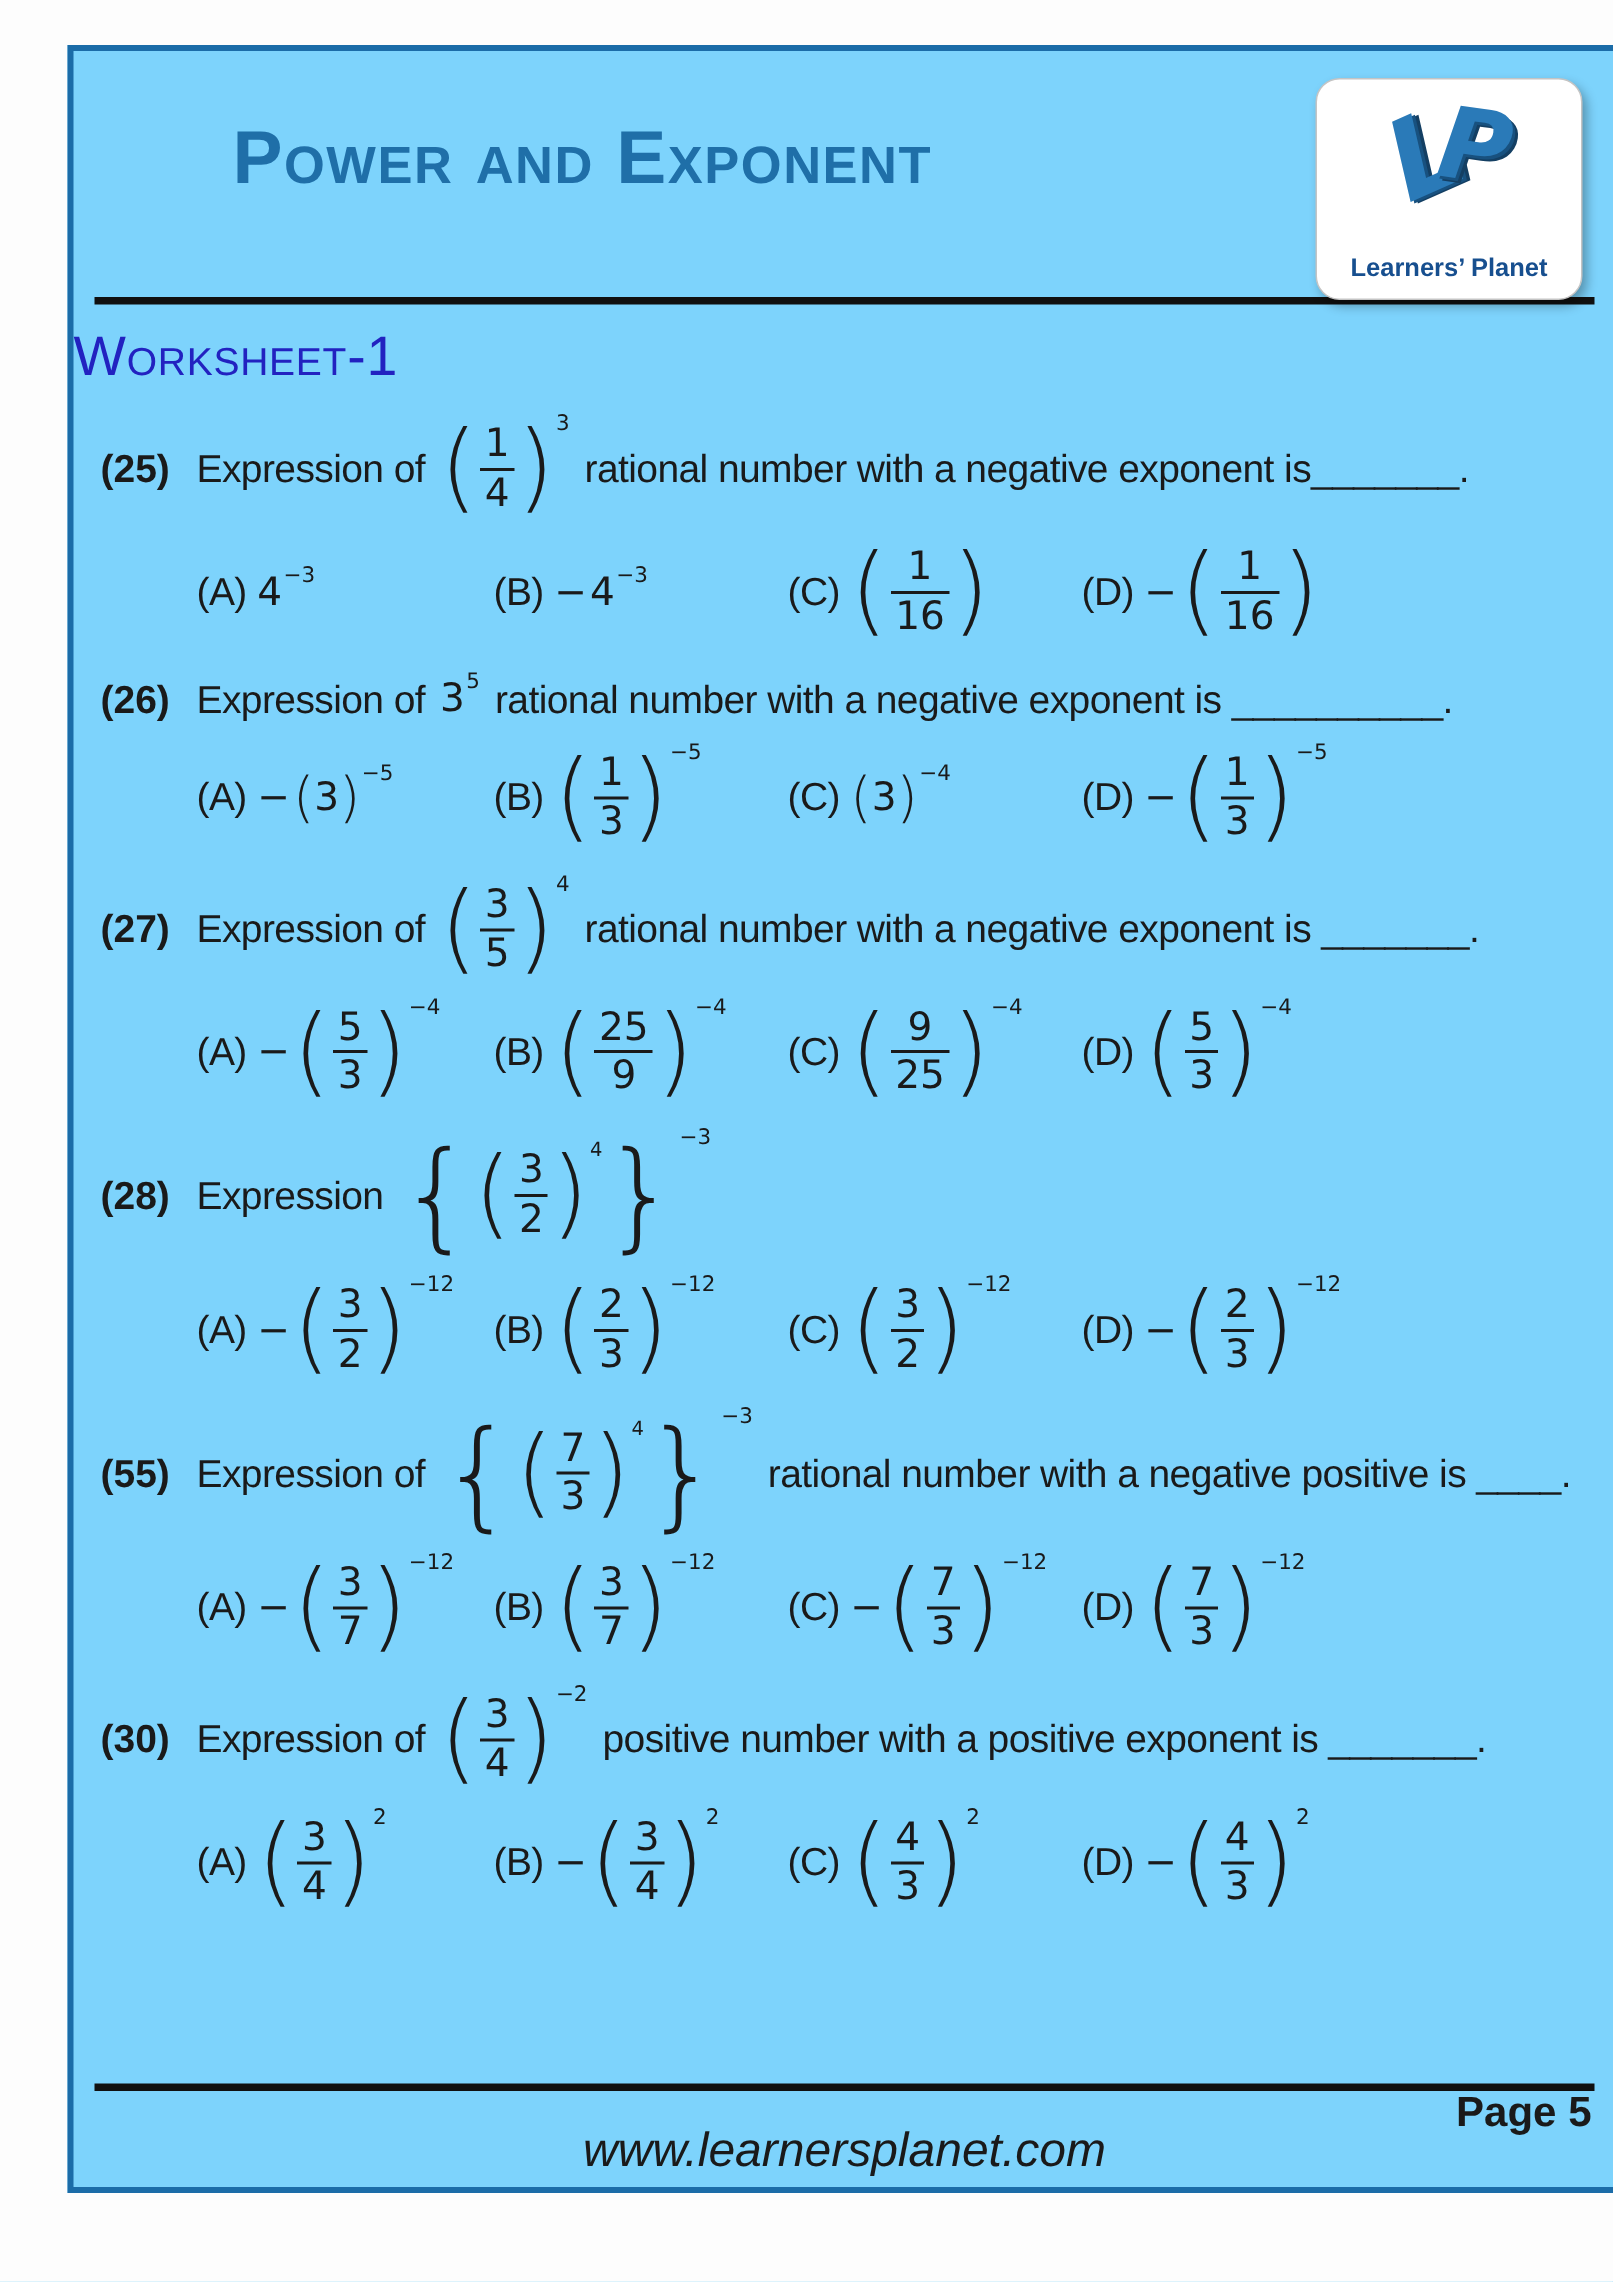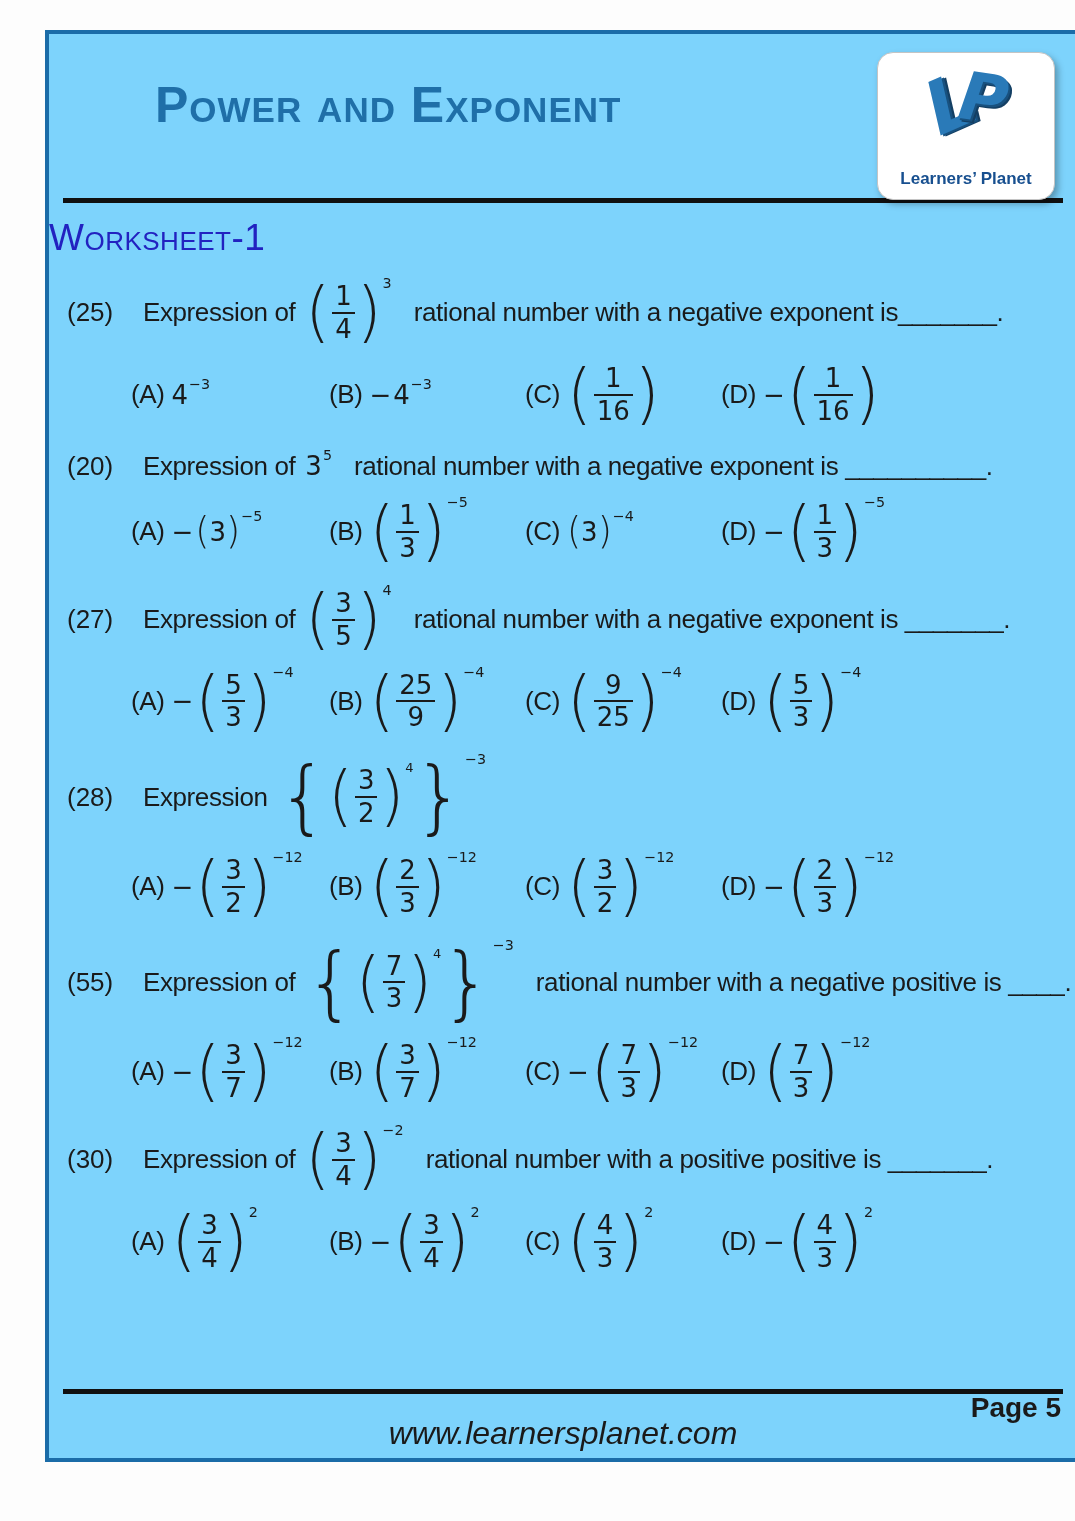--- a/index.html
+++ b/index.html
@@ -37,22 +37,22 @@
   .black-rule { height:5px; background:#101010; margin:64px 14px 0 14px; }
   .worksheet-title {
     text-align:left; margin-top:14px;
     font-size:37px; font-weight:normal; font-variant:small-caps; letter-spacing:.5px;
     color:var(--worksheet,#2222c0);
   }
   
   .questions { margin-top:22px; padding:0 16px; display:flex; flex-direction:column; }
   .question { margin-bottom:8px; }
   .qline { display:flex; align-items:center; gap:10px; font-size:26px; padding-left:2px; }
-  .qnum { font-weight:normal; min-width:54px; }
-  .qtext { white-space:nowrap; letter-spacing:-0.4px;margin-left:12px; }
+  .qnum { font-weight:bold; min-width:54px; }
+  .qtext { white-space:nowrap; letter-spacing:-0.4px; }
   .opts {
     display:grid; grid-template-columns:198px 196px 196px auto;
     padding-left:66px; align-items:center; min-height:96px; font-size:26px; margin-top:2px;
   }
   .opt { display:flex; align-items:center; gap:7px; }
   .olabel { letter-spacing:-0.4px; }
   
   .mexpr { display:inline-flex; align-items:center; font-family:"DejaVu Sans", sans-serif; line-height:1; }
   .mminus { margin-right:2px; }
   .mparen { font-size:2.45em; font-weight:300; line-height:1; transform:scaleY(1.02); }
@@ -142,21 +142,21 @@
                 <span class="mbar"></span>
                 <span class="mden">16</span>
               </span>
               <span class="mparen">)</span>
             </span>
           </span>
         </div>
       </div>
       <div class="question">
         <div class="qline">
-          <span class="qnum">(20)</span>
+          <span class="qnum">(26)</span>
           <span class="qtext">Expression of</span>
           <span class="mexpr">
             <span class="mbase">3</span>
             <span class="msup">5</span>
           </span>
           <span class="qtext">rational number with a negative exponent is __________.</span>
         </div>
         <div class="opts">
           <span class="opt">
             <span class="olabel">(A)</span>
@@ -436,21 +436,21 @@
           <span class="mexpr">
             <span class="mparen">(</span>
             <span class="mfrac">
               <span class="mnum">3</span>
               <span class="mbar"></span>
               <span class="mden">4</span>
             </span>
             <span class="mparen">)</span>
             <span class="msup">−2</span>
           </span>
-          <span class="qtext">rational number with a positive positive is _______.</span>
+          <span class="qtext">positive number with a positive exponent is _______.</span>
         </div>
         <div class="opts">
           <span class="opt">
             <span class="olabel">(A)</span>
             <span class="mexpr">
               <span class="mparen">(</span>
               <span class="mfrac">
                 <span class="mnum">3</span>
                 <span class="mbar"></span>
                 <span class="mden">4</span>

